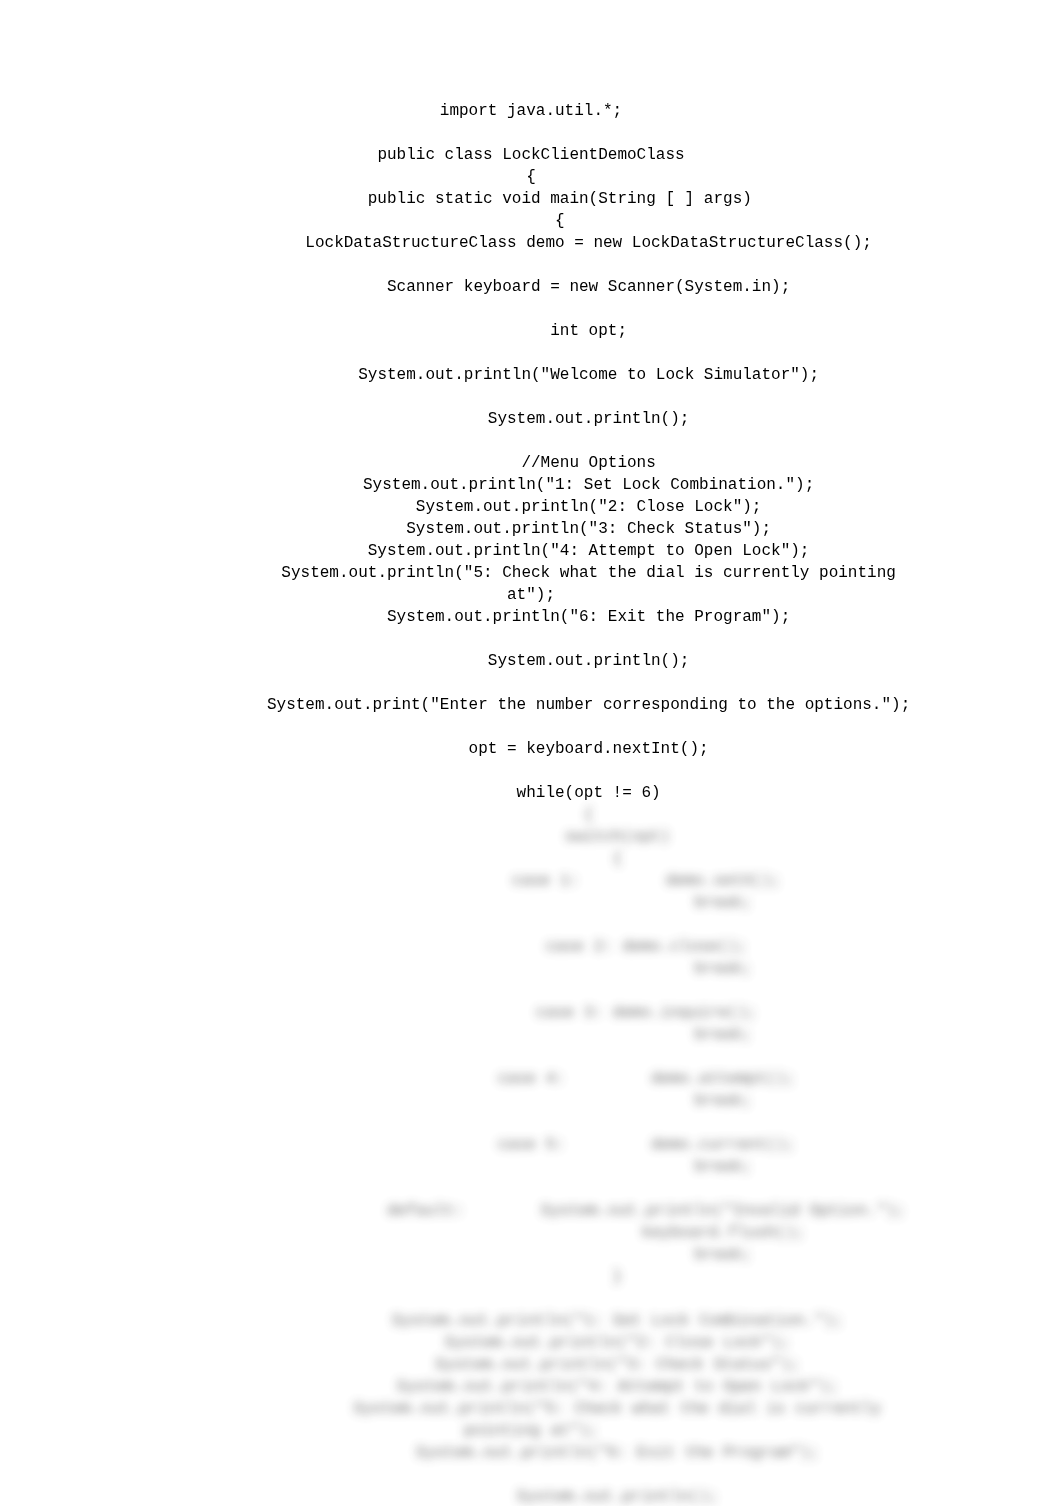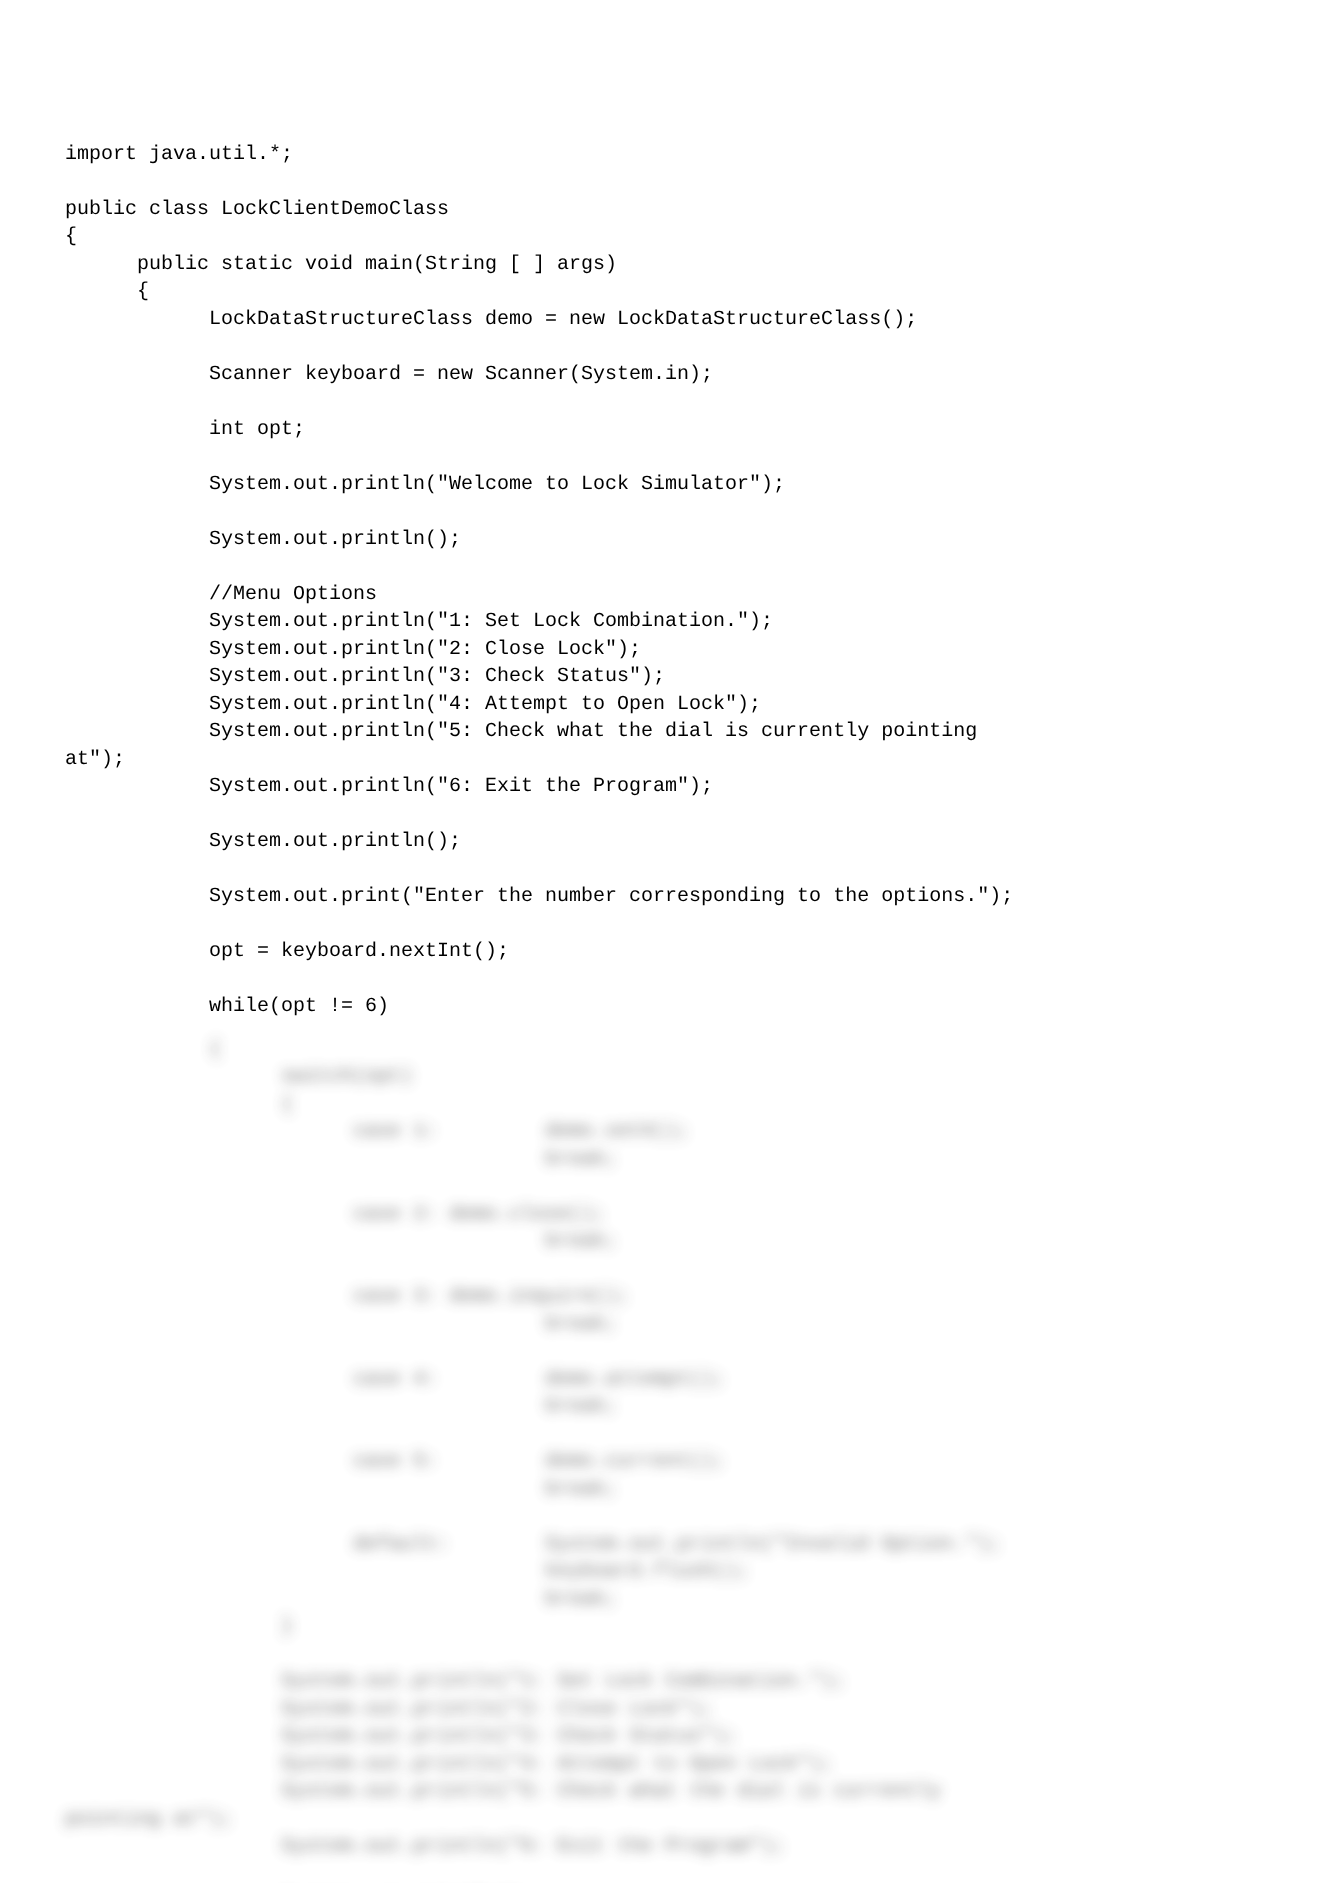--- a/index.html
+++ b/index.html
@@ -14,25 +14,26 @@
     background: #ffffff;
     box-sizing: border-box;
     padding: 100px 40px 40px 40px;
     font-family: "Courier New", Courier, monospace;
     font-size: 16px;
     line-height: 22px;
     color: #000000;
     position: relative;
   }
   pre.code {
-    margin: 12px;
+    margin: 0;
     white-space: pre;
     font-family: inherit;
     font-size: inherit;
     line-height: inherit;
+    text-align: center;
   }
   .blurred-area {
     filter: blur(5px);
     user-select: none;
     opacity: 0.85;
   }
   .blurred-area pre {
     color: #555;
   }
 </style>

